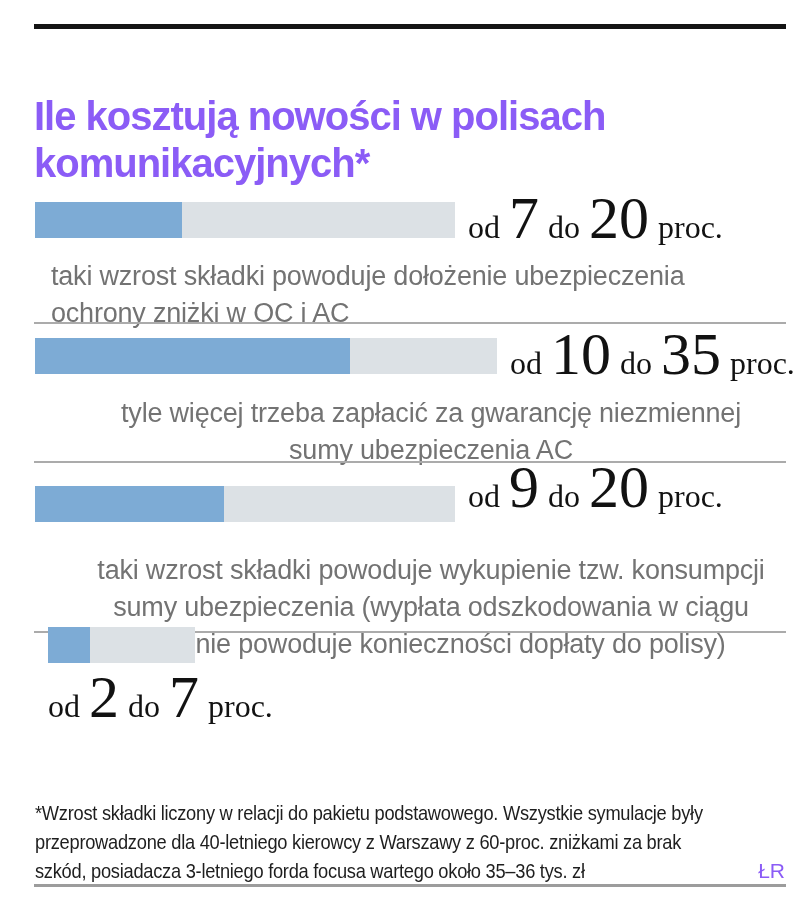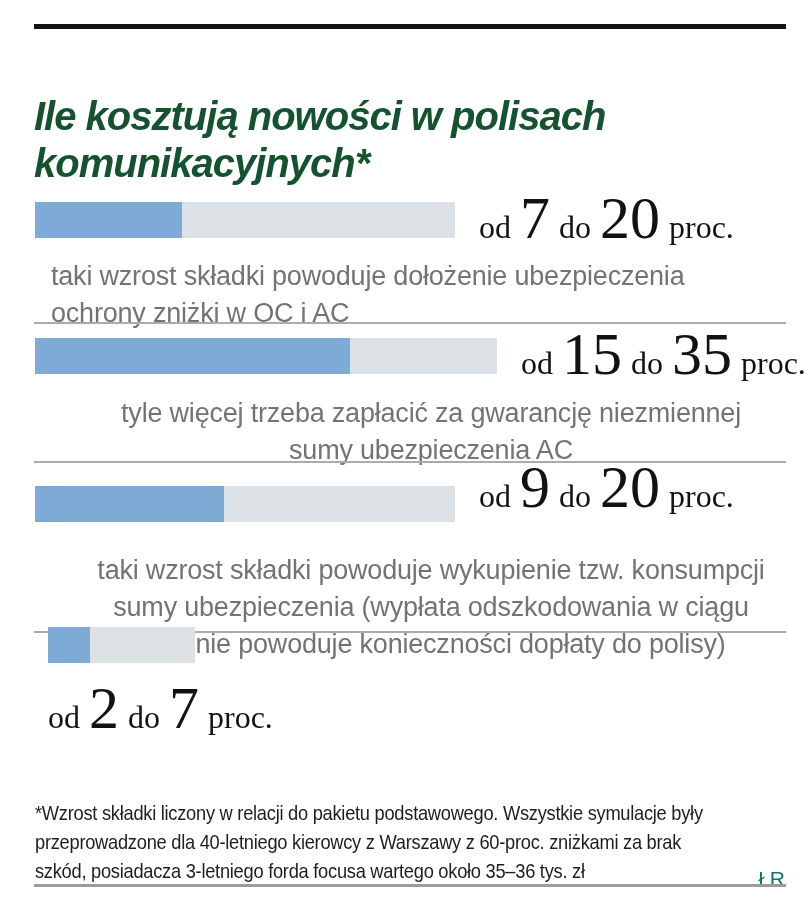--- a/index.html
+++ b/index.html
@@ -5,38 +5,38 @@
   html,body{margin:0;padding:0;background:#fff;}
   .page{position:relative;width:805px;height:917px;background:#fff;overflow:hidden;
         font-family:"Liberation Sans",sans-serif;color:var(--text,#1a1a1a);}
   .rule{position:absolute;left:34px;width:752px;}
   .rule-top{top:24px;height:5px;background:var(--rule-top,#141414);}
   .rule-bottom{top:884px;height:3px;background:var(--rule-bottom,#9c9c9c);}
   .sep{position:absolute;left:34px;width:752px;height:2px;background:var(--rule-separator,#ababab);}
   .sep-1{top:322px;} .sep-2{top:461px;} .sep-3{top:631px;}
   .title{position:absolute;left:34px;top:66px;width:700px;
          font-size:40px;font-weight:700;line-height:47px;letter-spacing:-1px;
-         white-space:pre-line;color:#14532d;font-style:italic;}
-  .bar-row{position:absolute;left:35px;display:flex;align-items:baseline;white-space:nowrap;gap:11px;}
+         white-space:pre-line;color:#8b5cf6;}
+  .bar-row{position:absolute;left:35px;display:flex;align-items:baseline;white-space:nowrap;}
   .row-0{top:184px;} .row-1{top:320px;} .row-2{top:453px;align-items:flex-end;} .row-3{top:627px;flex-direction:column;}
   .track{height:36px;background:var(--bar-track,#dce1e5);}
   .fill{height:36px;background:var(--bar-fill,#7dabd5);}
   .value{margin-left:13px;font-family:"Liberation Serif",serif;color:#121212;line-height:normal;}
   .value .w{font-size:32px;margin:0 6px;}
   .value .w:first-child{margin-left:0;}
   .value .n{font-size:60px;margin:0 3px;}
   .desc{position:absolute;left:35px;margin:16px;width:760px;
         font-size:27px;line-height:37px;letter-spacing:-0.2px;
         white-space:pre-line;color:#737373;}
   .desc-0{top:242px;} .desc-1{top:379px;text-align:center;} .desc-2{top:536px;text-align:center;} .desc-3{top:686px;}
   .footnote{position:absolute;left:35px;top:798px;width:900px;margin:0;
             font-size:21px;line-height:29px;letter-spacing:-0.3px;white-space:pre-line;
             color:#1e1e1e;transform:scaleX(0.87);transform-origin:left top;}
   .credit{position:absolute;top:856px;right:20px;font-size:21px;line-height:29px;
-          font-weight:400;color:#0f766e;margin-top:8px;}
+          font-weight:400;color:#8b5cf6;}
 </style>
 </head>
 <body>
 
 <div class="page">
 
   <div class="rule rule-top"></div>
 
   <h1 class="title">Ile kosztują nowości w polisach
 komunikacyjnych*</h1>
@@ -52,21 +52,21 @@
   <p class="desc desc-0">taki wzrost składki powoduje dołożenie ubezpieczenia
 ochrony zniżki w OC i AC</p>
 
   <div class="sep sep-1"></div>
 
   <div class="bar-row row-1">
     <div class="track" style="width: 462px;">
       <div class="fill" style="width: 315px;"></div>
     </div>
     <div class="value">
-      <span class="w">od</span><span class="n">15</span><span class="w">do</span><span class="n">35</span><span class="w">proc.</span>
+      <span class="w">od</span><span class="n">10</span><span class="w">do</span><span class="n">35</span><span class="w">proc.</span>
     </div>
   </div>
   <p class="desc desc-1">tyle więcej trzeba zapłacić za gwarancję niezmiennej
 sumy ubezpieczenia AC</p>
 
   <div class="sep sep-2"></div>
 
   <div class="bar-row row-2">
     <div class="track" style="width: 420px;">
       <div class="fill" style="width: 189px;"></div>

